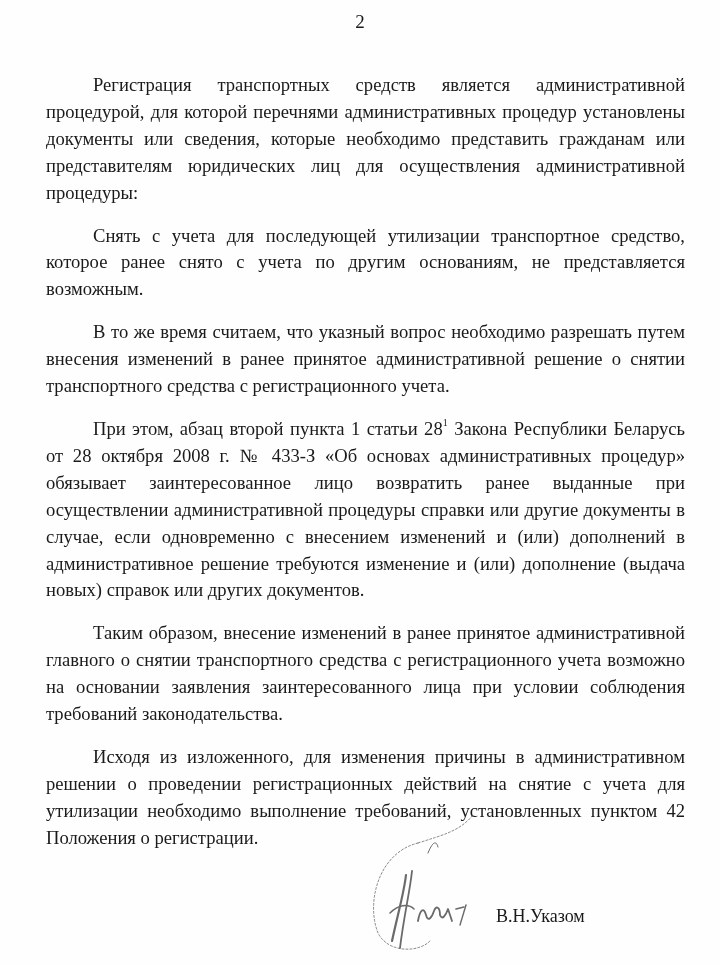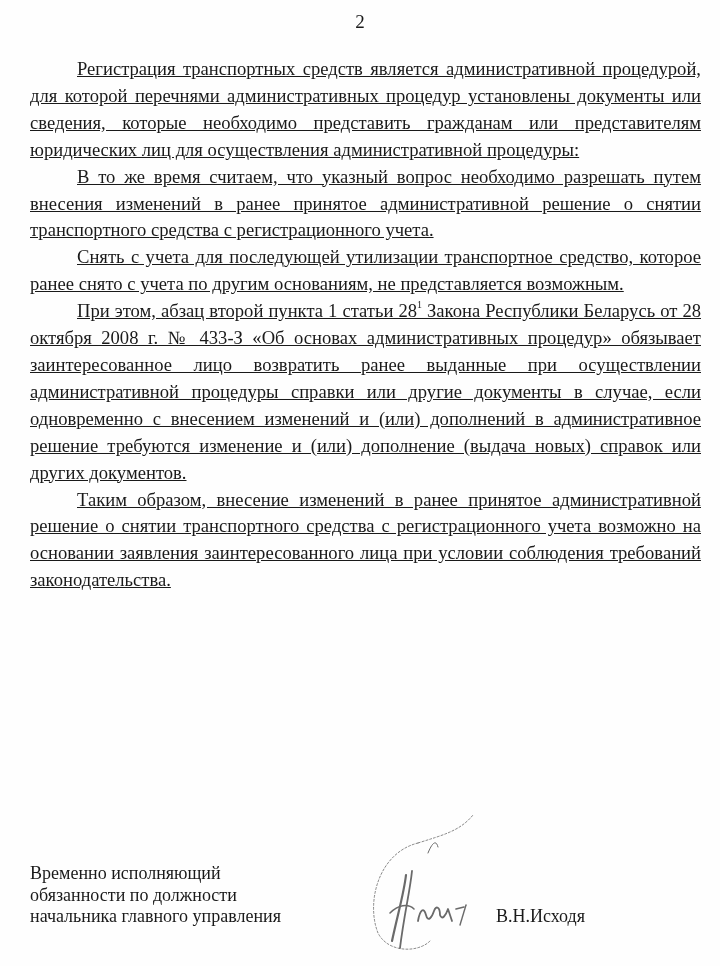--- a/index.html
+++ b/index.html
@@ -33,25 +33,24 @@
     }
     .body-text {
       position: absolute;
       left: 30px;
       top: 56px;
       width: 671px;
       font-size: 18.6px;
       line-height: 26.9px;
     }
     .para {
-      margin: 0;
+      margin: 16px;
       text-align: justify;
       text-indent: 47px;
       hyphens: none;
-      text-decoration: underline;
     }
     .para sup {
       font-size: 10px;
       line-height: 0;
       vertical-align: 9px;
     }
     .signature-block {
       position: absolute;
       left: 30px;
       top: 863px;
@@ -82,45 +81,41 @@
   </style>
 </head>
 <body>
 
 <div class="page">
 
   <div class="page-number">2</div>
 
   <div class="body-text">
     <p class="para">Регистрация транспортных средств является административной процедурой, для которой перечнями административных процедур установлены документы или сведения, которые необходимо представить гражданам или представителям юридических лиц для осуществления административной процедуры:</p>
+    <p class="para">Снять с учета для последующей утилизации транспортное средство, которое ранее снято с учета по другим основаниям, не представляется возможным.</p>
     <p class="para">В то же время считаем, что указный вопрос необходимо разрешать путем внесения изменений в ранее принятое административной решение о снятии транспортного средства с регистрационного учета.</p>
-    <p class="para">Снять с учета для последующей утилизации транспортное средство, которое ранее снято с учета по другим основаниям, не представляется возможным.</p>
     <p class="para"><span>При этом, абзац второй пункта 1 статьи 28</span><sup>1</sup><span> Закона Республики Беларусь от 28 октября 2008 г. № 433-З «Об основах административных процедур» обязывает заинтересованное лицо возвратить ранее выданные при осуществлении административной процедуры справки или другие документы в случае, если одновременно с внесением изменений и (или) дополнений в административное решение требуются изменение и (или) дополнение (выдача новых) справок или других документов.</span></p>
-    <p class="para">Таким образом, внесение изменений в ранее принятое административной решение о снятии транспортного средства с регистрационного учета возможно на основании заявления заинтересованного лица при условии соблюдения требований законодательства.</p>
+    <p class="para">Таким образом, внесение изменений в ранее принятое административной главного о снятии транспортного средства с регистрационного учета возможно на основании заявления заинтересованного лица при условии соблюдения требований законодательства.</p>
+    <p class="para">Исходя из изложенного, для изменения причины в административном решении о проведении регистрационных действий на снятие с учета для утилизации необходимо выполнение требований, установленных пунктом 42 Положения о регистрации.</p>
   </div>
 
   <div class="signature-block">
-    <div class="signer-title">
-      <div>Временно исполняющий</div>
-      <div>обязанности по должности</div>
-      <div>начальника главного управления</div>
-    </div>
 
     <svg class="signature-mark" viewBox="0 0 150 150" xmlns="http://www.w3.org/2000/svg">
       <g fill="none" stroke="#6a6a6a" stroke-linecap="round" stroke-linejoin="round">
 
         <path d="M70 30 C 30 40, 18 90, 30 120 C 40 140, 70 140, 82 128" stroke-width="0.8" stroke-dasharray="2 2"></path>
         <path d="M70 30 C 95 22, 112 18, 125 2" stroke-width="0.8" stroke-dasharray="2 2"></path>
 
         <path d="M58 62 C 56 80, 50 100, 44 128" stroke-width="2.2"></path>
         <path d="M64 58 C 62 78, 56 102, 52 135" stroke-width="1.8"></path>
         <path d="M42 100 C 50 92, 60 90, 66 96" stroke-width="1.6"></path>
         <path d="M70 108 C 72 96, 76 94, 78 102 C 80 110, 84 104, 86 98 C 88 92, 92 94, 92 102 C 94 108, 98 102, 100 96 L 104 108" stroke-width="1.8"></path>
         <path d="M108 96 L 116 94" stroke-width="1.6"></path>
         <path d="M118 92 L 112 112" stroke-width="1.4"></path>
         <path d="M80 40 C 84 30, 88 26, 90 34" stroke-width="1"></path>
       </g>
     </svg>
 
-    <div class="signer-name">В.Н.Исходя</div>
+    <div class="signer-name">В.Н.Указом</div>
   </div>
 
 </div>
 
 </body></html>

